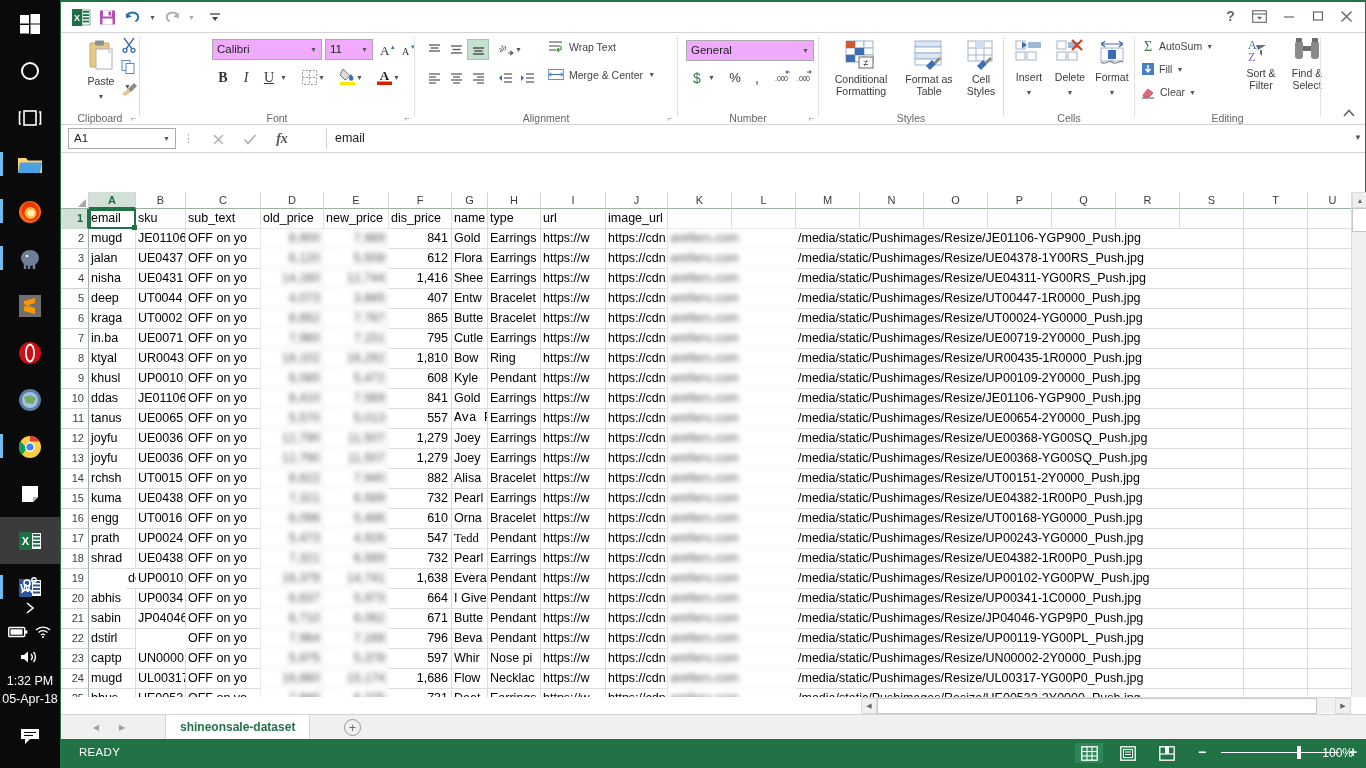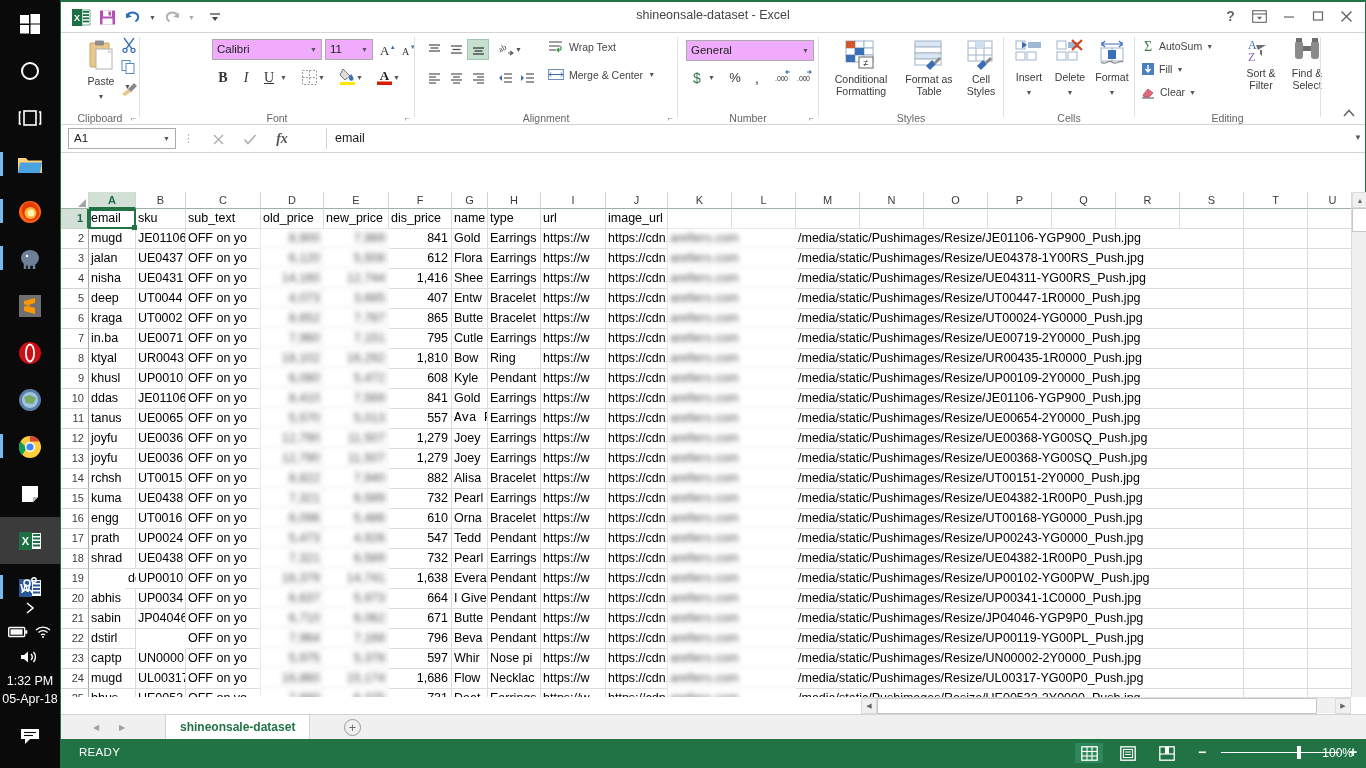--- a/index.html
+++ b/index.html
@@ -346,21 +346,20 @@
       <div class="qat-btn" style="width:11px">
           <span style="font-size:7px;color:#aaa">▼</span>
         </div>
       <div class="qat-btn" style="margin-left:4px">
         <svg width="14" height="12" viewBox="0 0 14 12">
             <line x1="2" y1="3" x2="12" y2="3" stroke="#444" stroke-width="1.3"></line>
             <path d="M4,6 L10,6 L7,10 Z" fill="#444"></path>
           </svg>
       </div>
     </div>
-    <div id="wintitle">shineonsale-dataset - Excel</div>
     <div id="winctl">
       <div class="win-btn" style="font-weight:bold">?</div>
       <div class="win-btn">
         <svg width="15" height="13" viewBox="0 0 15 13">
             <rect x="0.7" y="0.7" width="13.6" height="11.6" fill="none" stroke="#666" stroke-width="1.1"></rect>
             <line x1="0.7" y1="4" x2="14.3" y2="4" stroke="#666" stroke-width="1.1"></line>
             <path d="M7.5,9.8 L5,6.8 L10,6.8 Z" fill="#666"></path>
           </svg>
       </div>
       <div class="win-btn">
@@ -1106,21 +1105,21 @@
           <div class="cell free" style="left: 735px; width: 400px; top: 300px; border-right: none; border-bottom: 1px solid rgb(217, 222, 219);">/media/static/Pushimages/Resize/UT00168-YG0000_Push.jpg</div>
           <div class="cell" style="left: 1119px; width: 64px; top: 300px;"></div>
           <div class="cell" style="left: 1183px; width: 64px; top: 300px;"></div>
           <div class="cell" style="left: 1247px; width: 50px; top: 300px;"></div>
           <div class="cell" style="left: 28px; width: 47px; top: 320px;">prath</div>
           <div class="cell" style="left: 75px; width: 50px; top: 320px;">UP0024</div>
           <div class="cell" style="left: 125px; width: 75px; top: 320px;">OFF on yo</div>
           <div class="cell blur" style="left: 200px; width: 63px; top: 320px;">5,473</div>
           <div class="cell blur" style="left: 263px; width: 65px; top: 320px;">4,926</div>
           <div class="cell num" style="left: 328px; width: 63px; top: 320px;">547</div>
-          <div class="cell" style="left: 391px; width: 36px; top: 320px;">Tedd</div>
+          <div class="cell" style="left: 391px; width: 36px; top: 320px; font-family: Liberation Serif, serif;">Tedd</div>
           <div class="cell" style="left: 427px; width: 53px; top: 320px;">Pendant</div>
           <div class="cell" style="left: 480px; width: 65px; top: 320px;">https://w</div>
           <div class="cell" style="left: 545px; width: 62px; top: 320px;">https://cdn12</div>
           <div class="cell blur free" style="left: 607px; width: 128px; top: 320px; text-align: left; border-right: none;">arefiers.com</div>
           <div class="cell free" style="left: 735px; width: 400px; top: 320px; border-right: none; border-bottom: 1px solid rgb(217, 222, 219);">/media/static/Pushimages/Resize/UP00243-YG0000_Push.jpg</div>
           <div class="cell" style="left: 1119px; width: 64px; top: 320px;"></div>
           <div class="cell" style="left: 1183px; width: 64px; top: 320px;"></div>
           <div class="cell" style="left: 1247px; width: 50px; top: 320px;"></div>
           <div class="cell" style="left: 28px; width: 47px; top: 340px;">shrad</div>
           <div class="cell" style="left: 75px; width: 50px; top: 340px;">UE0438</div>

